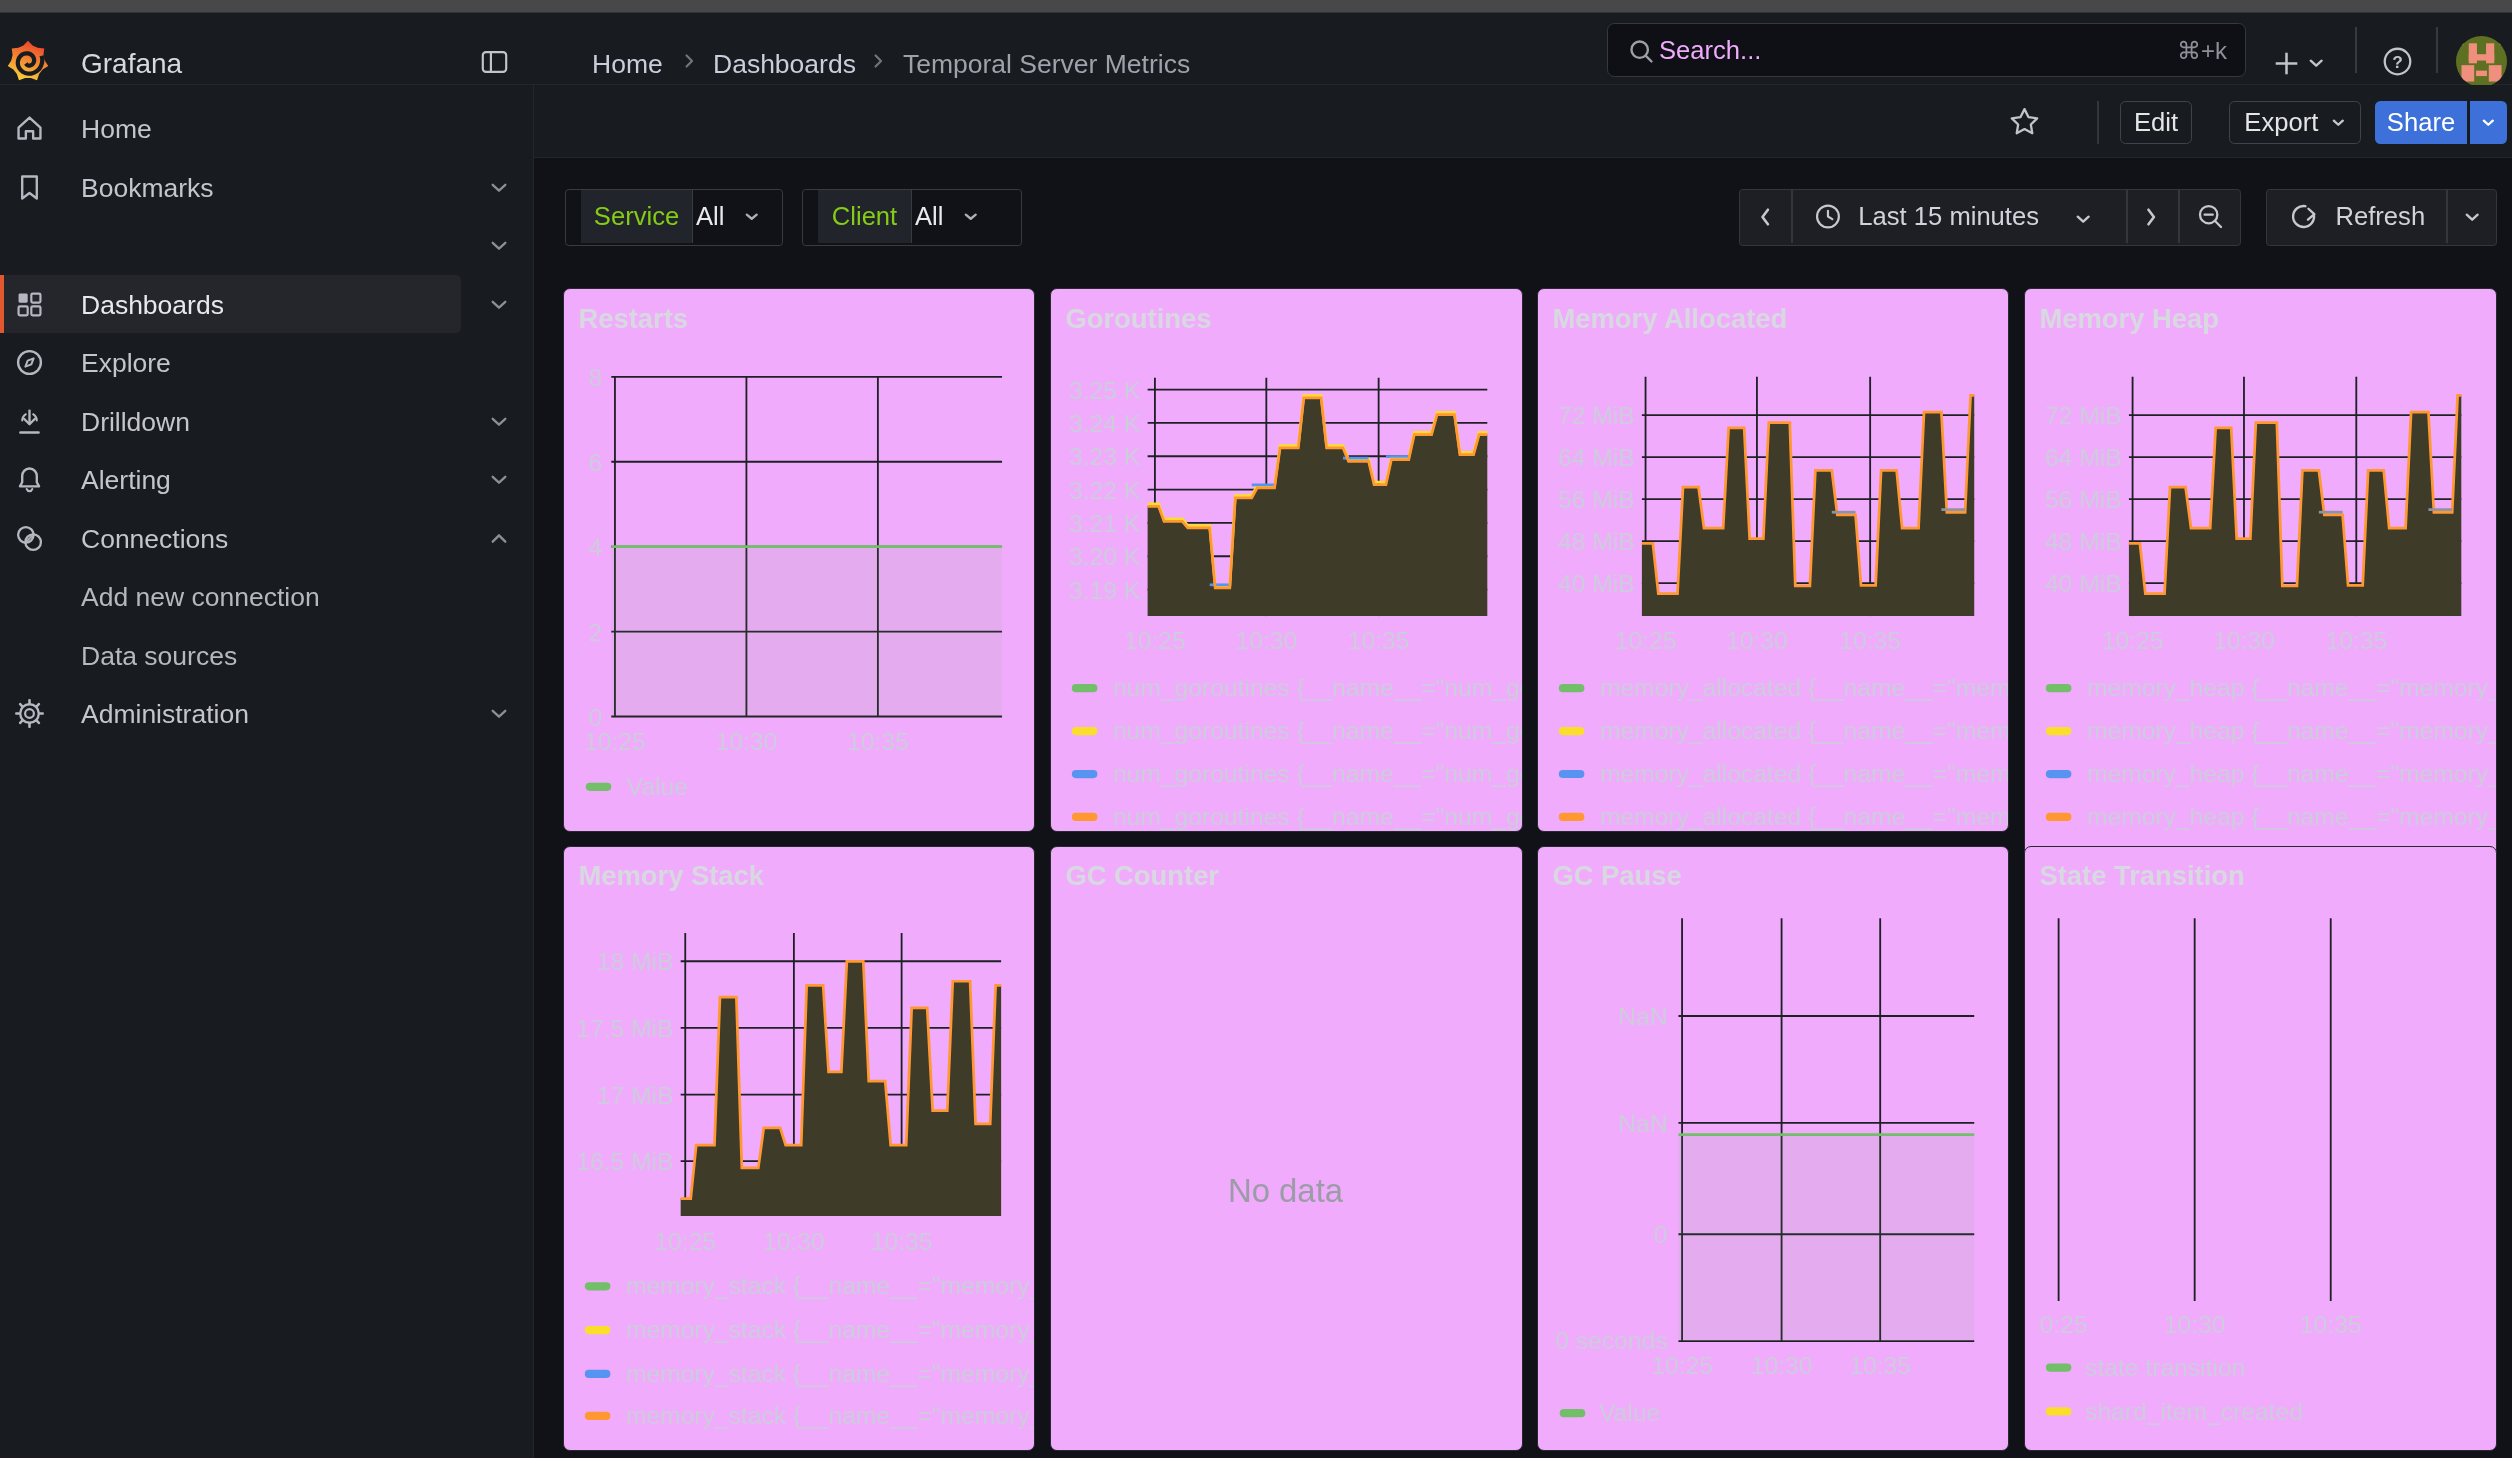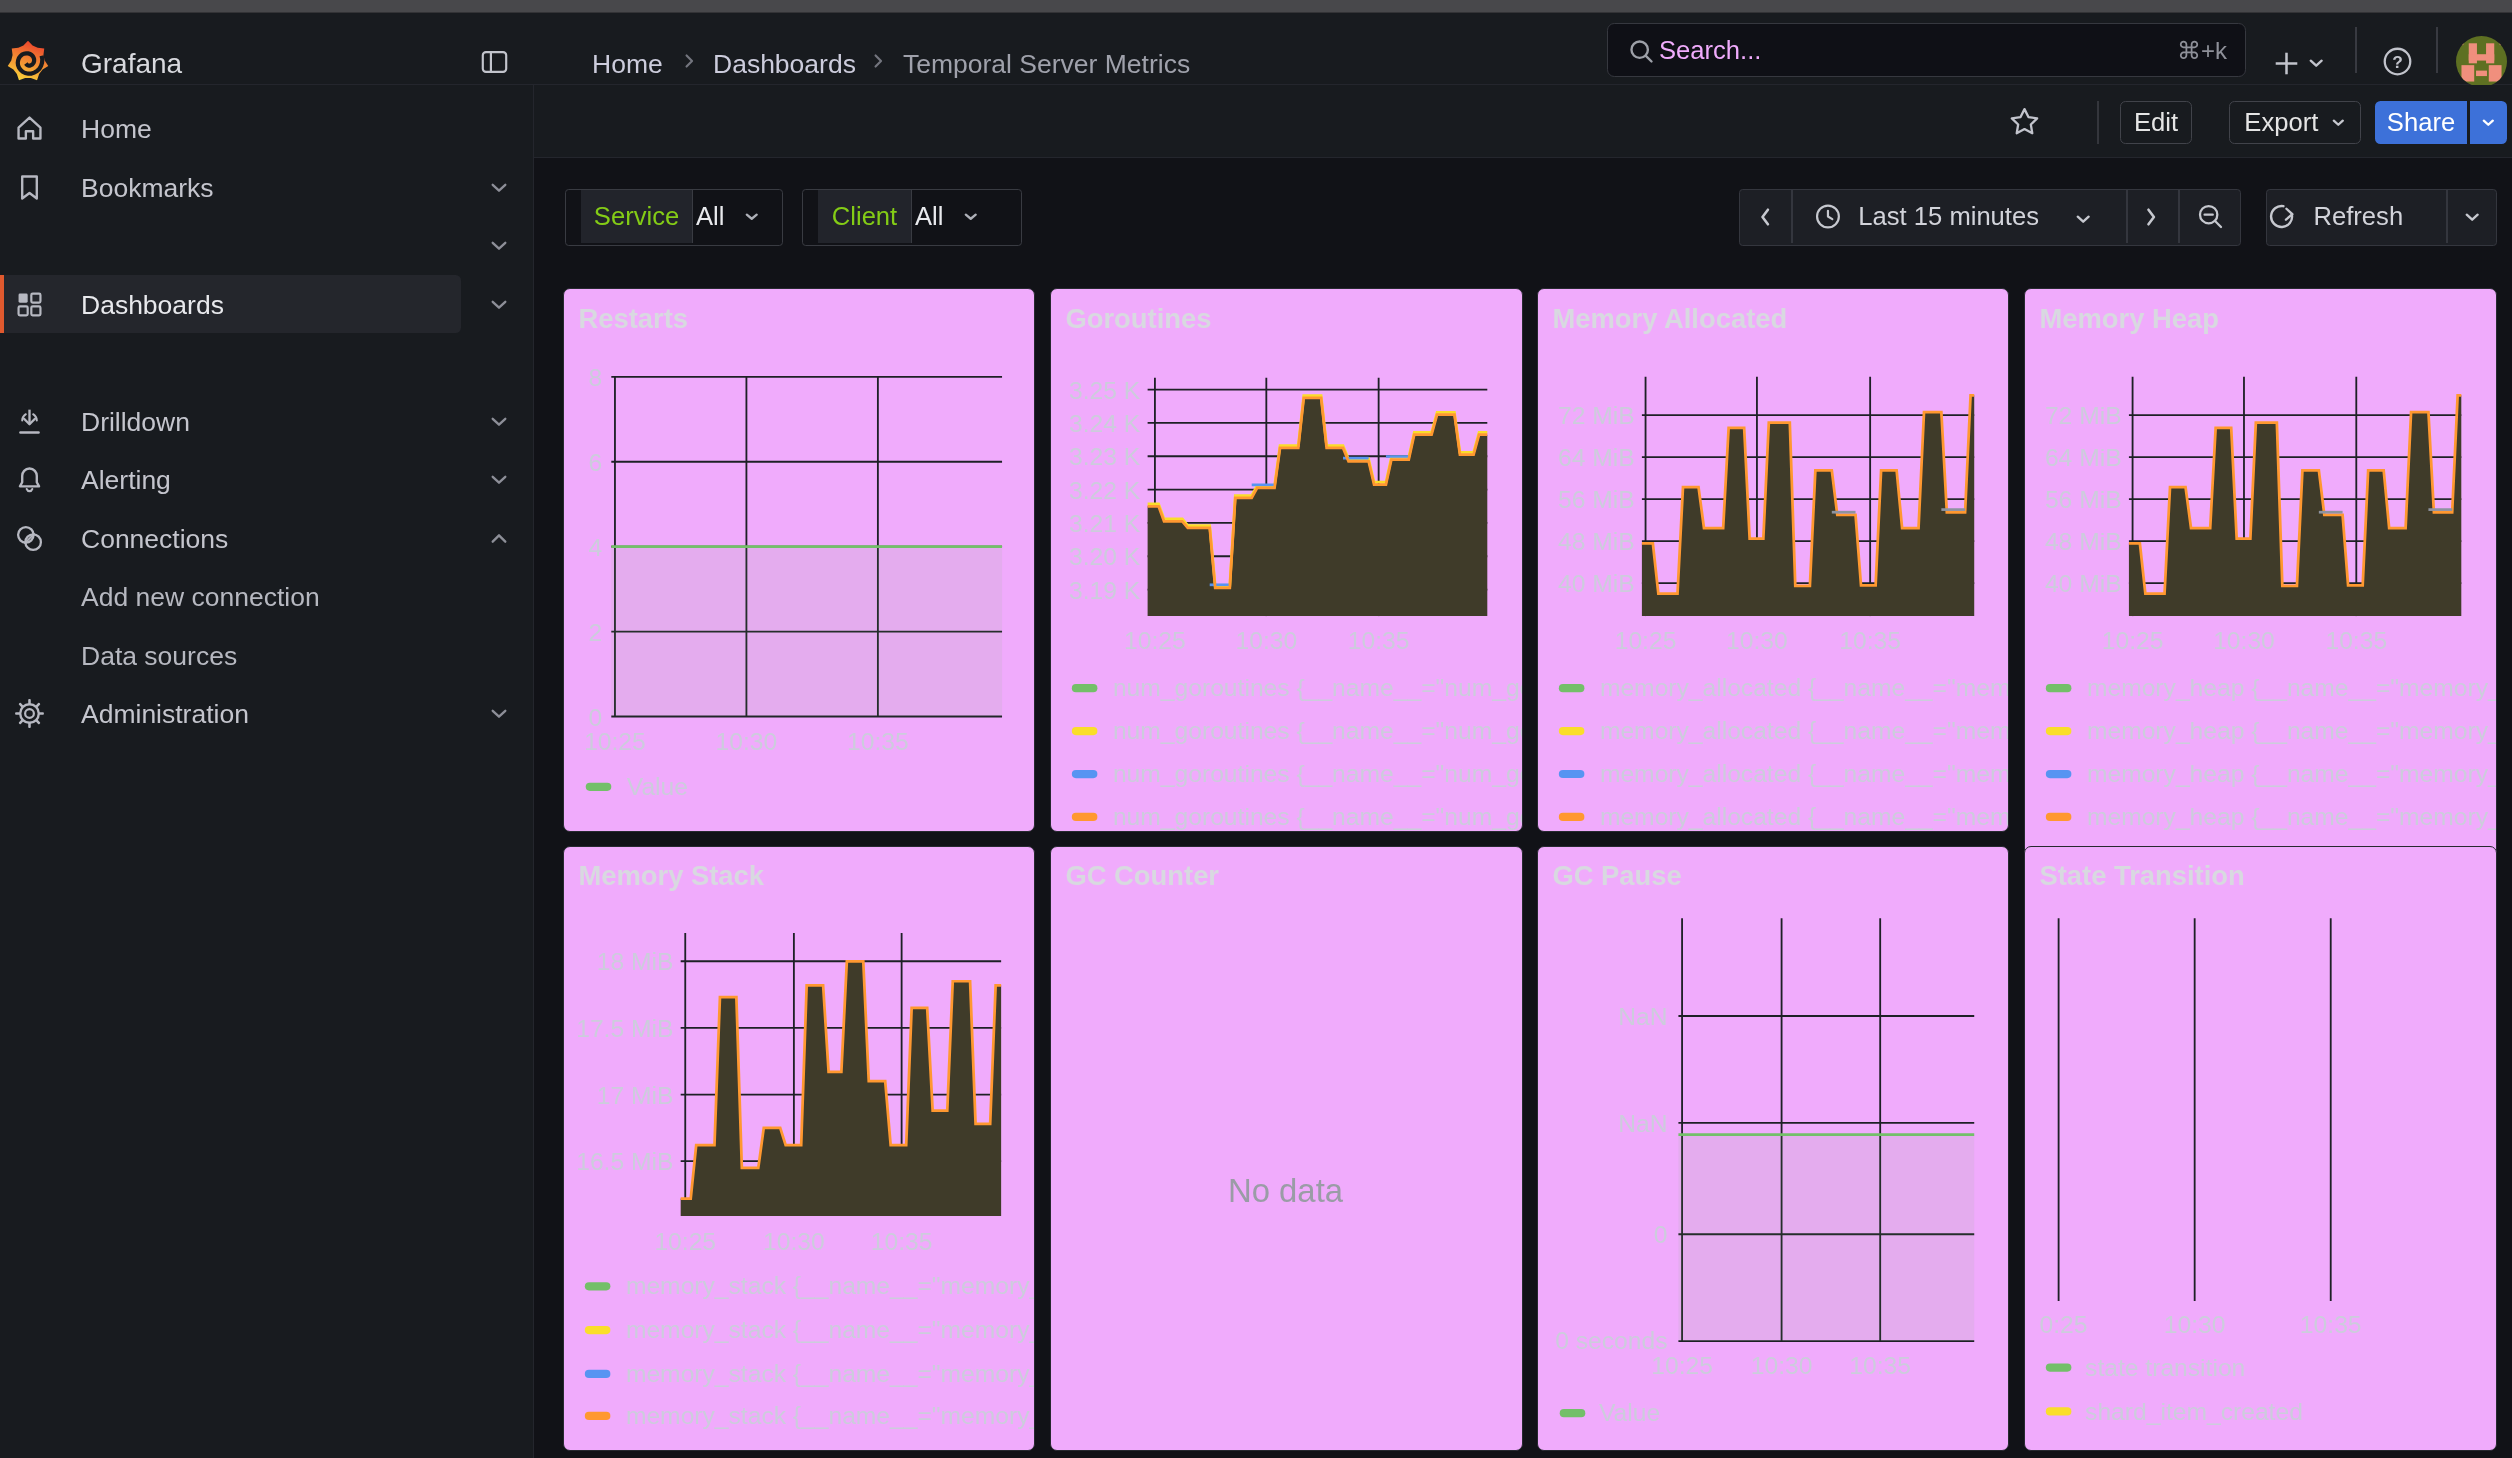--- a/index.html
+++ b/index.html
@@ -158,20 +158,29 @@
       <span class="nicon">
         <svg width="31" height="31" viewBox="0 0 34 34" fill="none">
           <rect x="5" y="5" width="10" height="10" rx="1.5" fill="#b6b8c1"></rect>
           <rect x="19" y="5" width="10" height="10" rx="1.5" stroke="#b6b8c1" stroke-width="2.4"></rect>
           <rect x="5" y="19" width="10" height="10" rx="1.5" stroke="#b6b8c1" stroke-width="2.4"></rect>
           <rect x="19" y="19" width="10" height="10" rx="1.5" stroke="#b6b8c1" stroke-width="2.4"></rect>
         </svg>
       </span>
       <span class="ntext nselt">Dashboards</span>
     </div>
+    <div class="nrow" style="top:248px">
+      <span class="nicon">
+        <svg width="31" height="31" viewBox="0 0 34 34" fill="none">
+          <circle cx="17" cy="17" r="12.5" stroke="#b6b8c1" stroke-width="2.6"></circle>
+          <path d="M21.5 12.5 L19 19 L12.5 21.5 L15 15 Z" stroke="#b6b8c1" stroke-width="2.2" stroke-linejoin="round"></path>
+        </svg>
+      </span>
+      <span class="ntext">Explore</span>
+    </div>
     <span class="nchev" style="top:331px">
       <svg width="18" height="11" viewBox="0 0 20 12" fill="none">
         <path d="M3 3 L10.0 9.5 L17 3" stroke="#8d8f98" stroke-width="2.6" stroke-linecap="round" stroke-linejoin="round"></path>
       </svg>
     </span>
     <div class="nrow" style="top:307px">
       <span class="nicon">
         <svg width="31" height="31" viewBox="0 0 34 34" fill="none">
           <path d="M17 4 V20" stroke="#b6b8c1" stroke-width="2.6"></path>
           <path d="M11 14 L17 20 L23 14" stroke="#b6b8c1" stroke-width="2.6" stroke-linejoin="round" stroke-linecap="round"></path>
@@ -318,21 +327,21 @@
   <div class="tsep" style="left:438px"></div>
   <div class="tseg" style="left:438px;width:64px;justify-content:center">
       <svg width="31" height="31" viewBox="0 0 34 34" fill="none">
         <circle cx="15" cy="15" r="9.5" stroke="#c6c8cf" stroke-width="2.5"></circle>
         <line x1="22" y1="22" x2="28.5" y2="28.5" stroke="#c6c8cf" stroke-width="2.5" stroke-linecap="round"></line>
         <line x1="10.5" y1="15" x2="19.5" y2="15" stroke="#c6c8cf" stroke-width="2.5" stroke-linecap="round"></line>
       </svg>
     </div>
 </div>
 <div class="tpick" style="left:2266px;width:231px">
-  <div class="tseg" style="left:0;width:179px;">
+  <div class="tseg" style="left:0;width:179px;padding-left:22px">
       <svg width="31" height="31" viewBox="0 0 34 34" fill="none">
         <path d="M 27.3 15.0 A 11.5 11.5 0 1 1 18.0 5.7" stroke="#c6c8cf" stroke-width="2.6" fill="none" stroke-linecap="round"></path>
         <path d="M 21.3 8.5 L 27.8 14.5 L 20.8 20.5" stroke="#c6c8cf" stroke-width="2.6" fill="none" stroke-linejoin="round" stroke-linecap="round"></path>
       </svg>
       <span style="margin-left:15.5px">Refresh</span>
     </div>
   <div class="tsep" style="left:179px"></div>
   <div class="tseg" style="left:179px;width:52px;justify-content:center">
       <svg width="16.4" height="10" viewBox="0 0 18 11" fill="none">
         <path d="M3 3 L9.0 8.5 L15 3" stroke="#c6c8cf" stroke-width="2.6" stroke-linecap="round" stroke-linejoin="round"></path>

